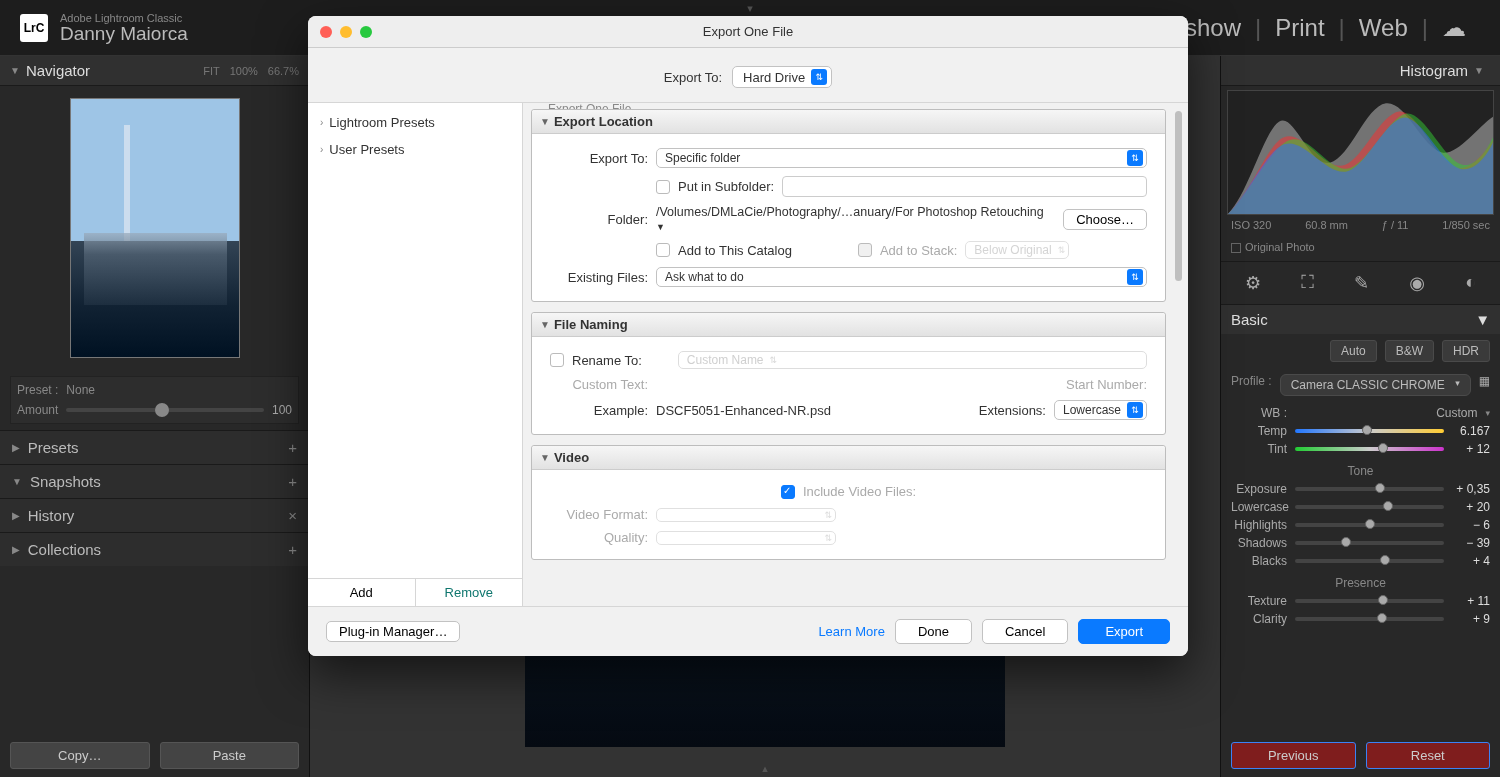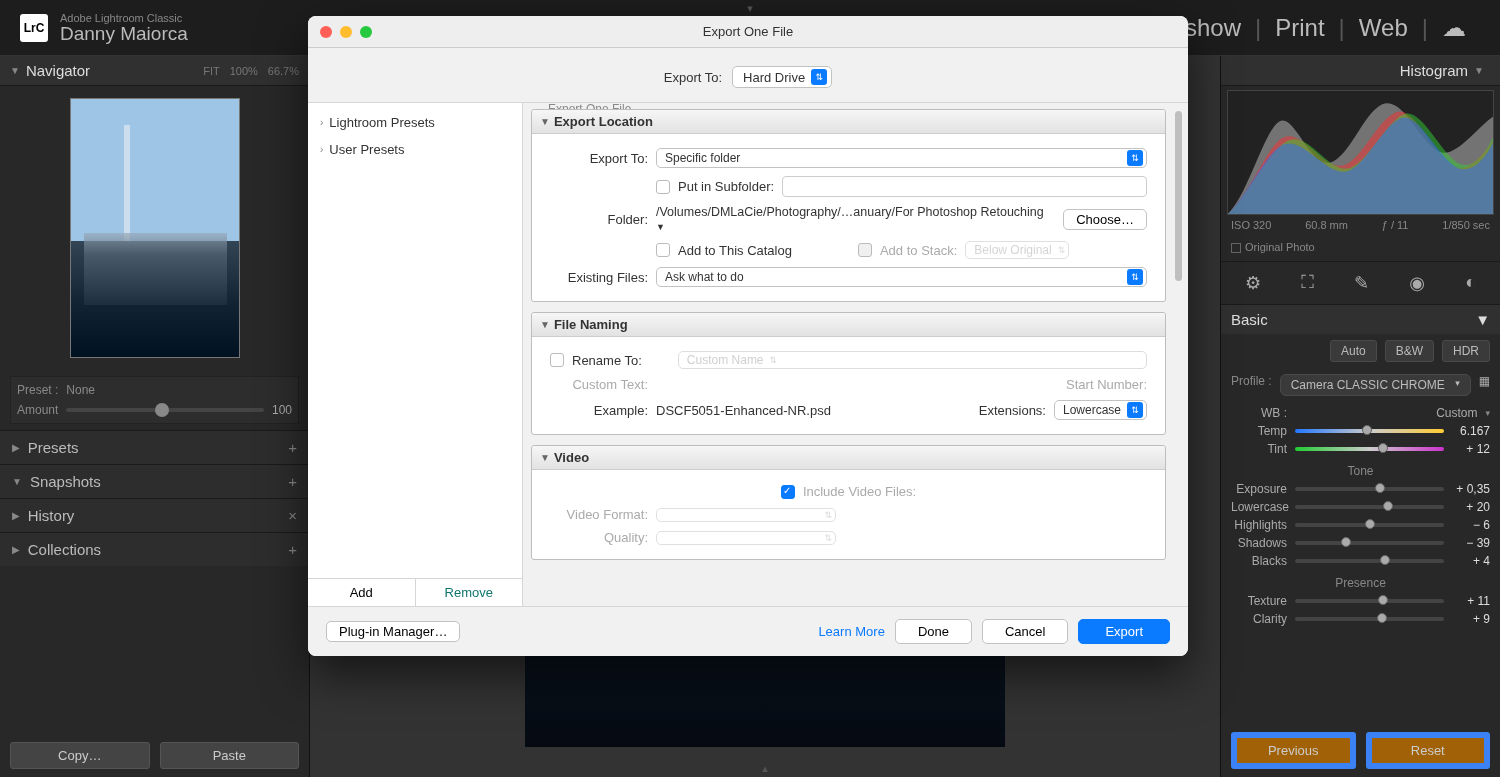--- a/index.html
+++ b/index.html
@@ -63,21 +63,21 @@
 .adj-group .grp-title { text-align:center; color:#888; font-size:12px; padding:6px 0 2px; }
 .adj-row { display:flex; align-items:center; gap:8px; padding:2px 0; font-size:12px; color:#aaa; }
 .adj-row .lbl { width:56px; text-align:right; }
 .adj-row .val { width:38px; text-align:right; color:#ddd; }
 .adj-slider { flex:1; height:4px; background:#444; border-radius:2px; position:relative; }
 .adj-slider .knob { width:10px; height:10px; background:#aaa; border:1px solid #666; border-radius:50%; position:absolute; top:-4px; }
 .temp-grad { background:linear-gradient(to right,#27f,#ccc,#fc3); }
 .tint-grad { background:linear-gradient(to right,#2c3,#ccc,#c3c); }
 
 .prev-reset { display:flex; gap:10px; padding:8px 10px; margin-top:auto; }
-.prev-reset button { flex:1; background:#a16207; border:6px solid #3b82f6; color:#ccc; padding:5px; border-radius:3px; font-size:13px; }
+.prev-reset button { flex:1; background:#7f1d1d; border:1px solid #3b82f6; color:#ccc; padding:5px; border-radius:3px; font-size:13px; }
 
 
 .center-img { position:absolute; left:215px; right:215px; top:0; bottom:30px; background:linear-gradient(to bottom,#ddd 0%,#ddd 82%,#0a1520 82%,#050a12 100%); }
 
 
 .modal-backdrop { position:absolute; inset:0; }
 .modal { position:absolute; left:308px; top:16px; width:880px; height:640px; background:#f1f1f1; border-radius:8px; box-shadow:0 18px 48px rgba(0,0,0,.6); display:flex; flex-direction:column; overflow:hidden; color:#333; }
 .modal-title { height:32px; background:#eee; display:flex; align-items:center; position:relative; border-bottom:1px solid #ccc; }
 .mac-dots { position:absolute; left:12px; display:flex; gap:8px; }
 .mac-dots span { width:12px; height:12px; border-radius:50%; }

